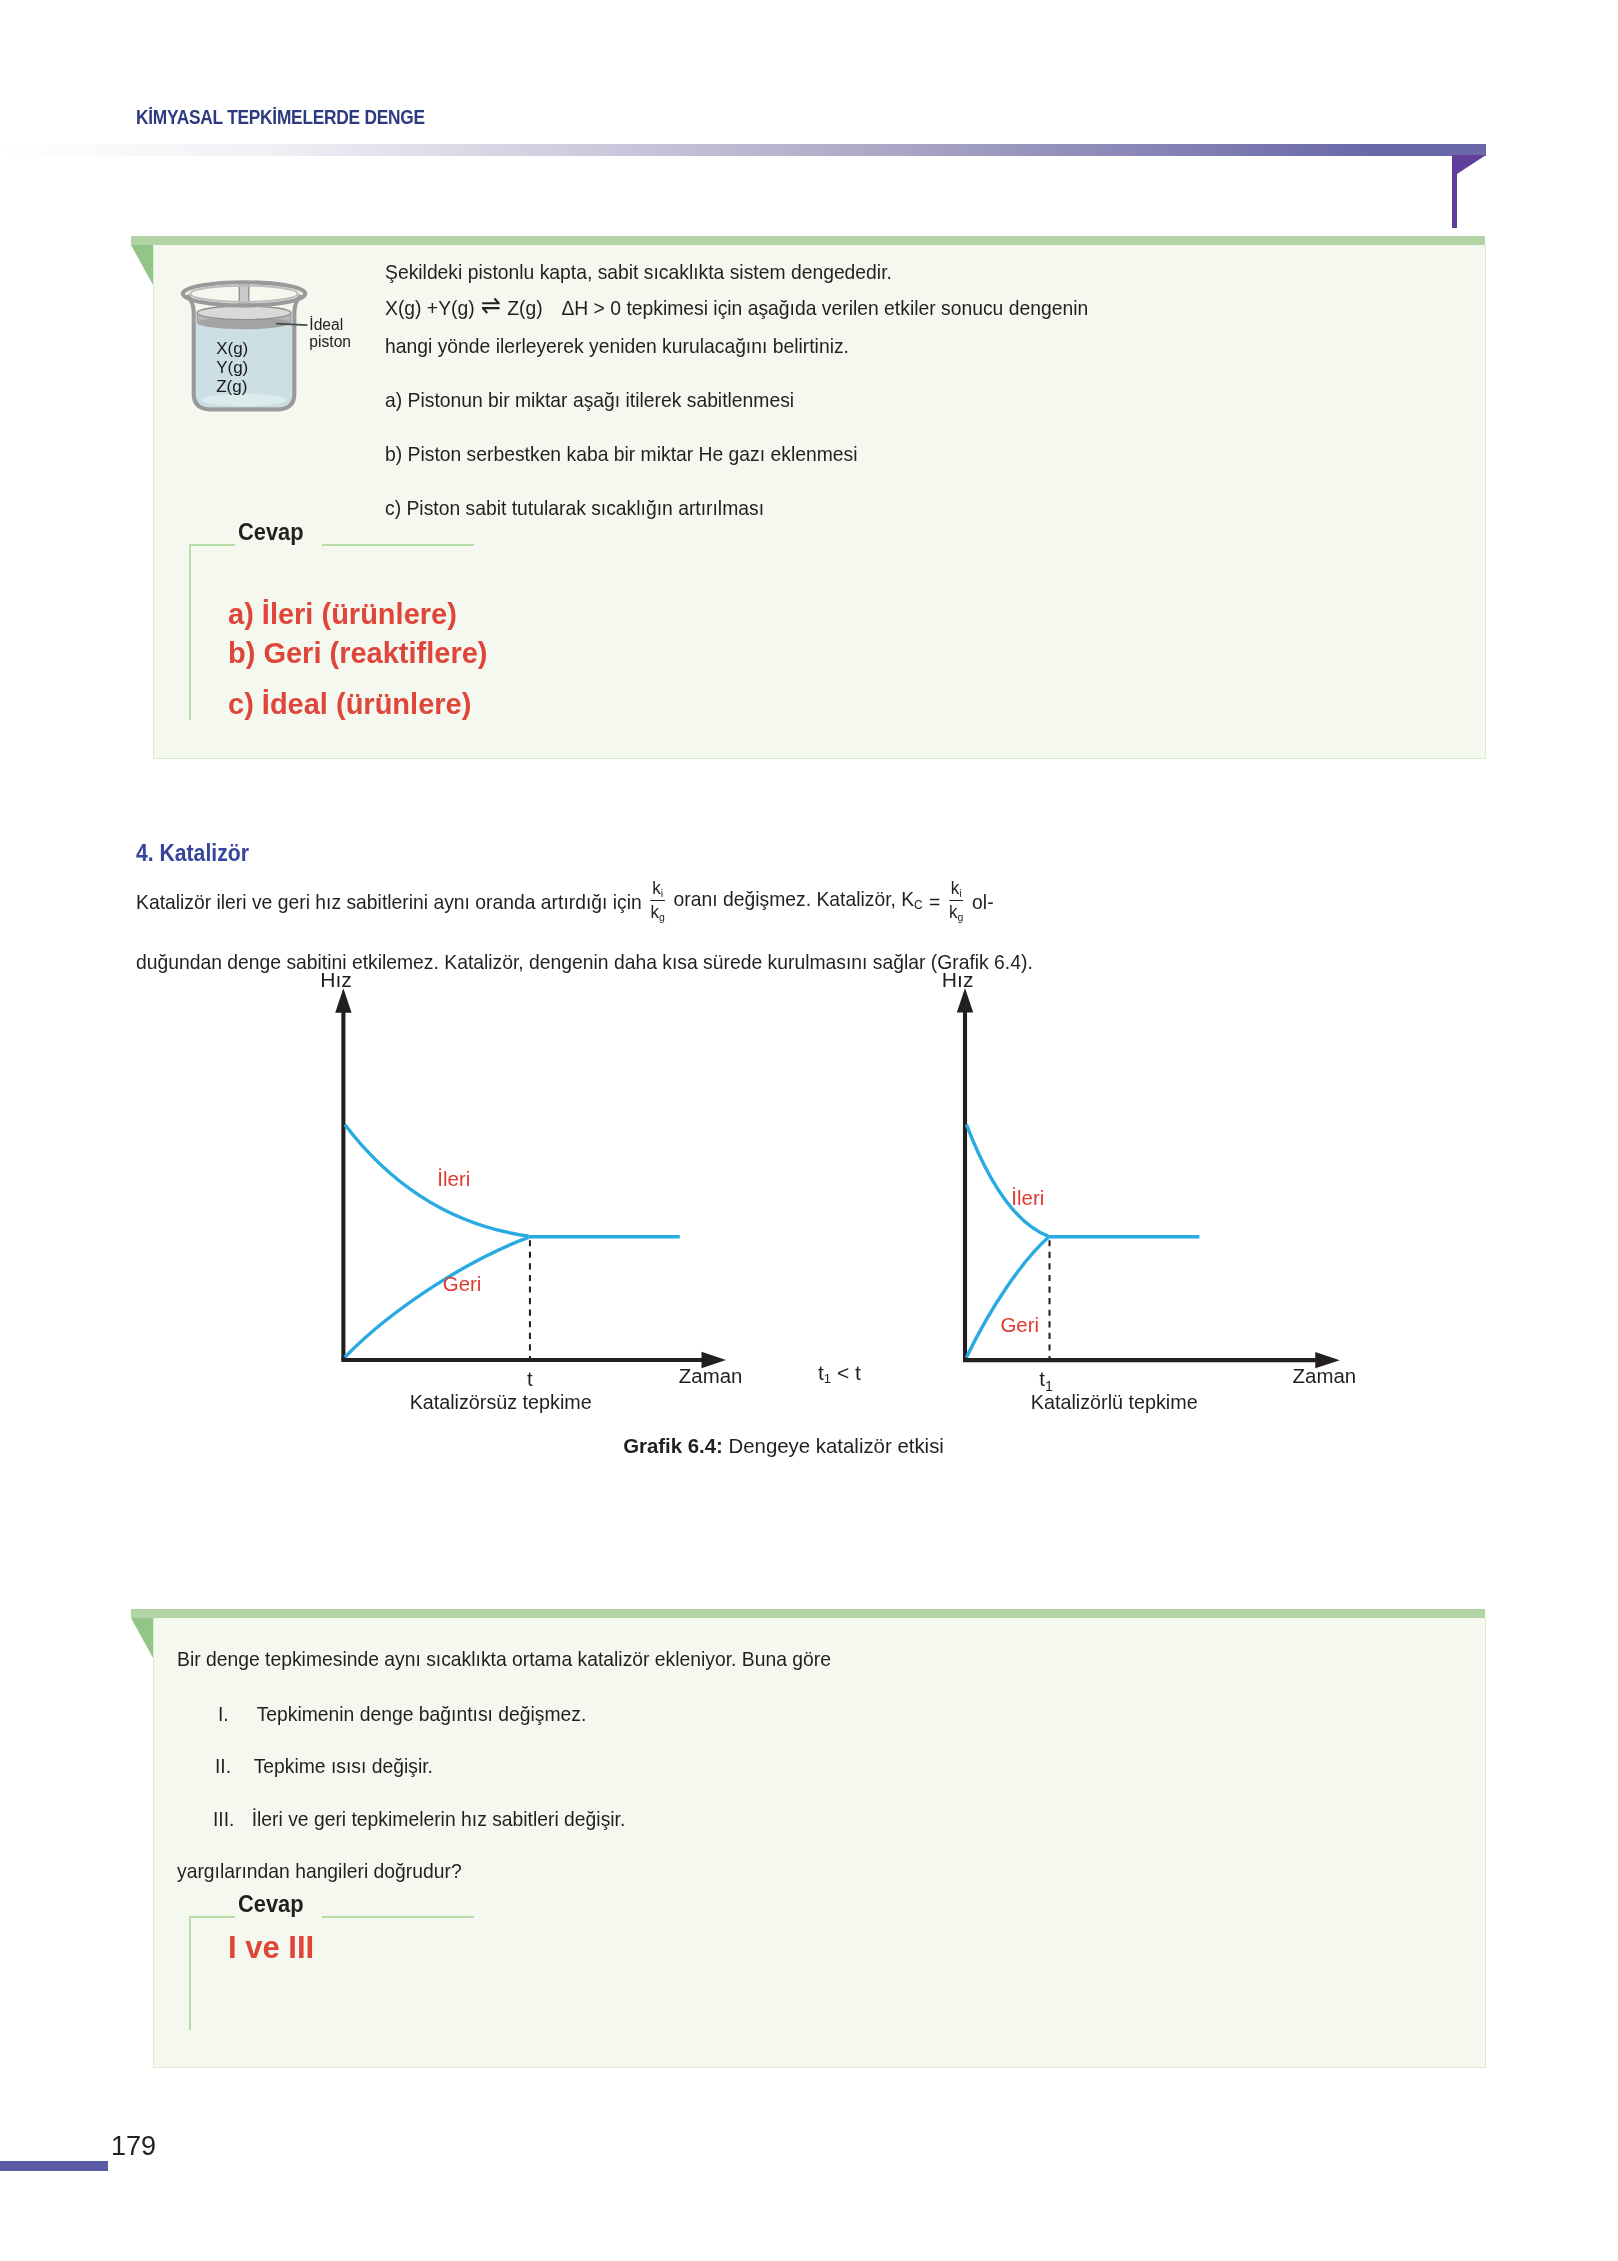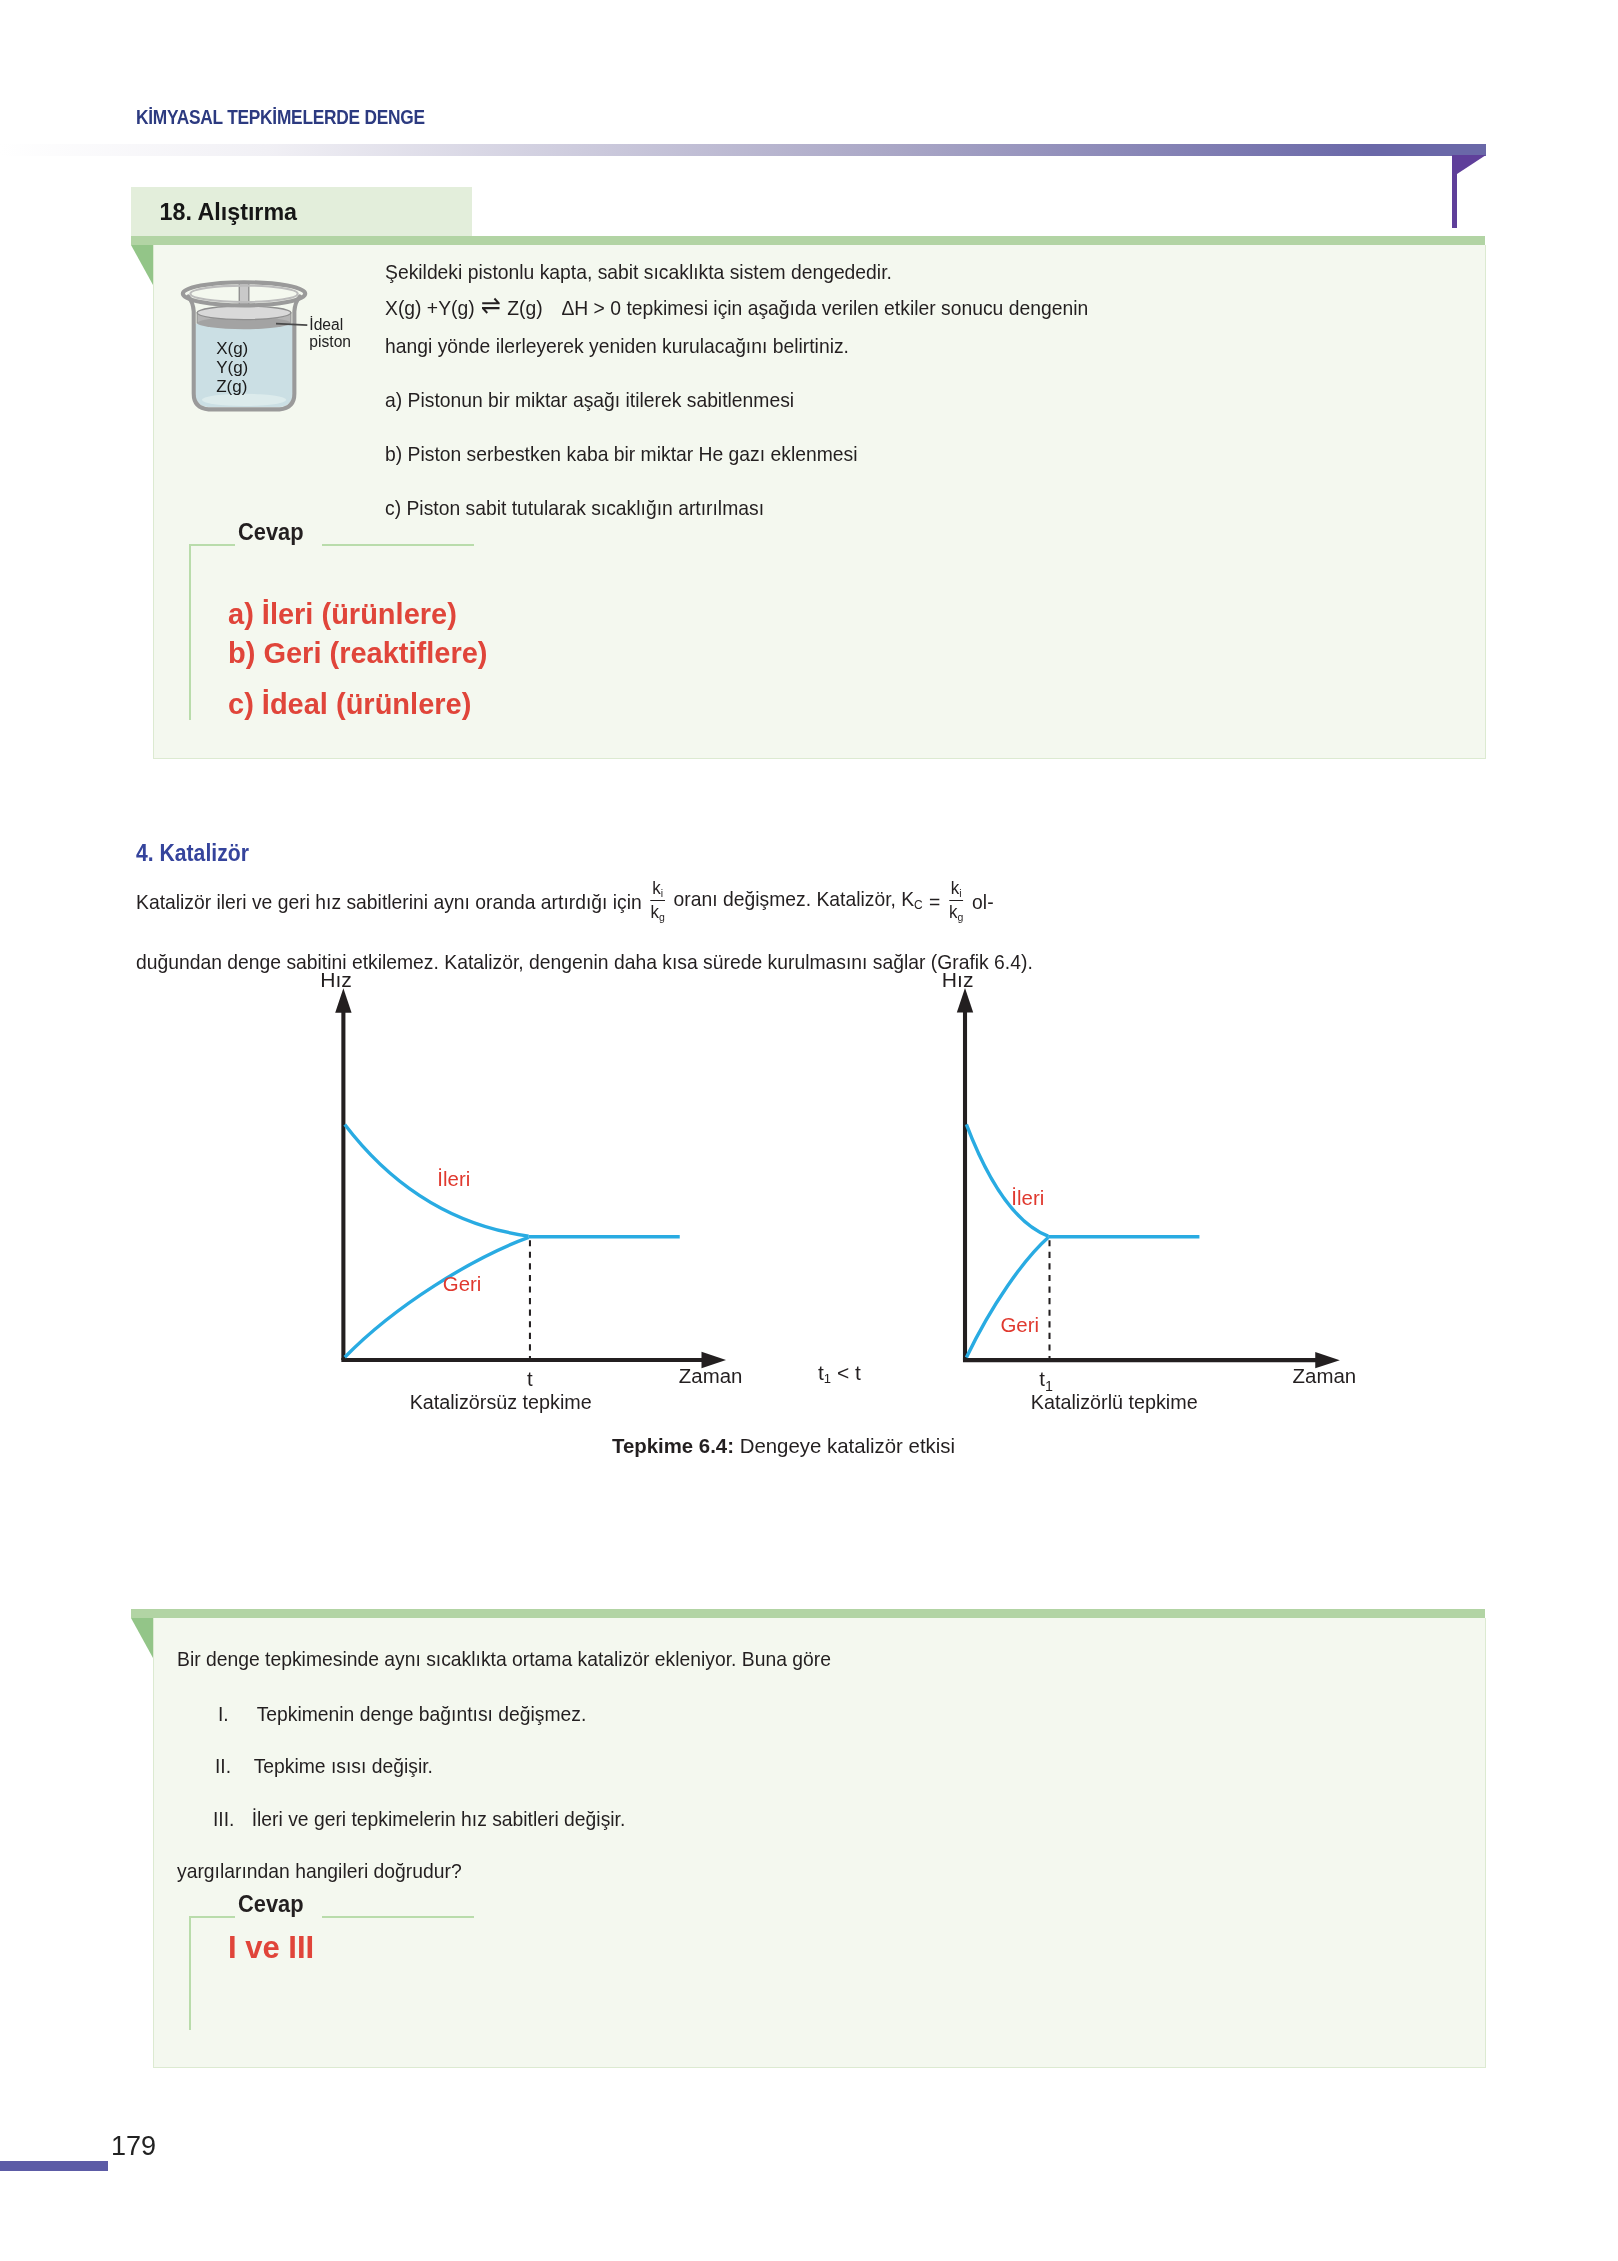--- a/index.html
+++ b/index.html
@@ -34,23 +34,20 @@
 <body>
 
 <div id="page">
 
   <div class="abs header-title" style="left:136px;top:106px;">KİMYASAL TEPKİMELERDE DENGE</div>
   <div class="abs grad-bar" style="left:0;top:144px;width:1486px;height:11.6px;"></div>
   <div class="abs" style="left:1452px;top:155px;width:4.8px;height:73px;background:#5f3f9a;"></div>
   <div class="abs" style="left:1457px;top:155px;width:29px;height:19px;background:#5f3f9a;
        clip-path:polygon(0 0,100% 0,0 100%);"></div>
 
-  <div class="abs tab" style="left:131px;top:187px;">
-    <div class="tab-title">18. Alıştırma</div>
-  </div>
   <div class="abs strip" style="left:131px;top:236px;width:1354px;"></div>
   <div class="abs content-box" style="left:153px;top:245px;width:1333px;height:514px;"></div>
   <div class="abs notch" style="left:131px;top:245px;"></div>
 
   <svg class="abs" style="left:174px;top:269px;" width="238" height="191" viewBox="0 0 350 280">
 
     <rect x="96" y="20" width="14" height="50" fill="#c9c9c9" stroke="#8f8f8f" stroke-width="2"></rect>
 
     <path d="M 31,80 L 31,182 Q 31,201 52,203 L 154,203 Q 175,201 175,182 L 175,80 Z" fill="#cbdfe4"></path>
     <ellipse cx="103" cy="192" rx="62" ry="9" fill="#dcebec"></ellipse>
@@ -142,21 +139,21 @@
     <text x="134" y="368" font-size="30" fill="#e0392f">İleri</text>
     <text x="118" y="554" font-size="30" fill="#e0392f">Geri</text>
     <text x="285" y="668" font-size="29" text-anchor="middle" fill="#231f20">Katalizörlü tepkime</text>
   </svg>
 
   <div class="abs" style="left:818px;top:1361px;font-size:21px;">
     <span>t</span><sub class="s">1</sub><span> &lt; t</span>
   </div>
 
   <div class="abs fig-caption" style="left:443px;top:1435px;width:681px;text-align:center;">
-    <b>Tepkime 6.4:</b><span> Dengeye katalizör etkisi</span>
+    <b>Grafik 6.4:</b><span> Dengeye katalizör etkisi</span>
   </div>
 
   <div class="abs strip" style="left:131px;top:1609px;width:1354px;"></div>
   <div class="abs content-box" style="left:153px;top:1618px;width:1333px;height:450px;"></div>
   <div class="abs notch" style="left:131px;top:1618px;"></div>
 
   <div class="abs body-text cond" style="left:177px;top:1645px;">Bir denge tepkimesinde aynı sıcaklıkta ortama katalizör ekleniyor. Buna göre</div>
   <div class="abs body-text cond" style="left:218px;top:1700px;">
     <span class="roman">I.</span><span>Tepkimenin denge bağıntısı değişmez.</span>
   </div>

